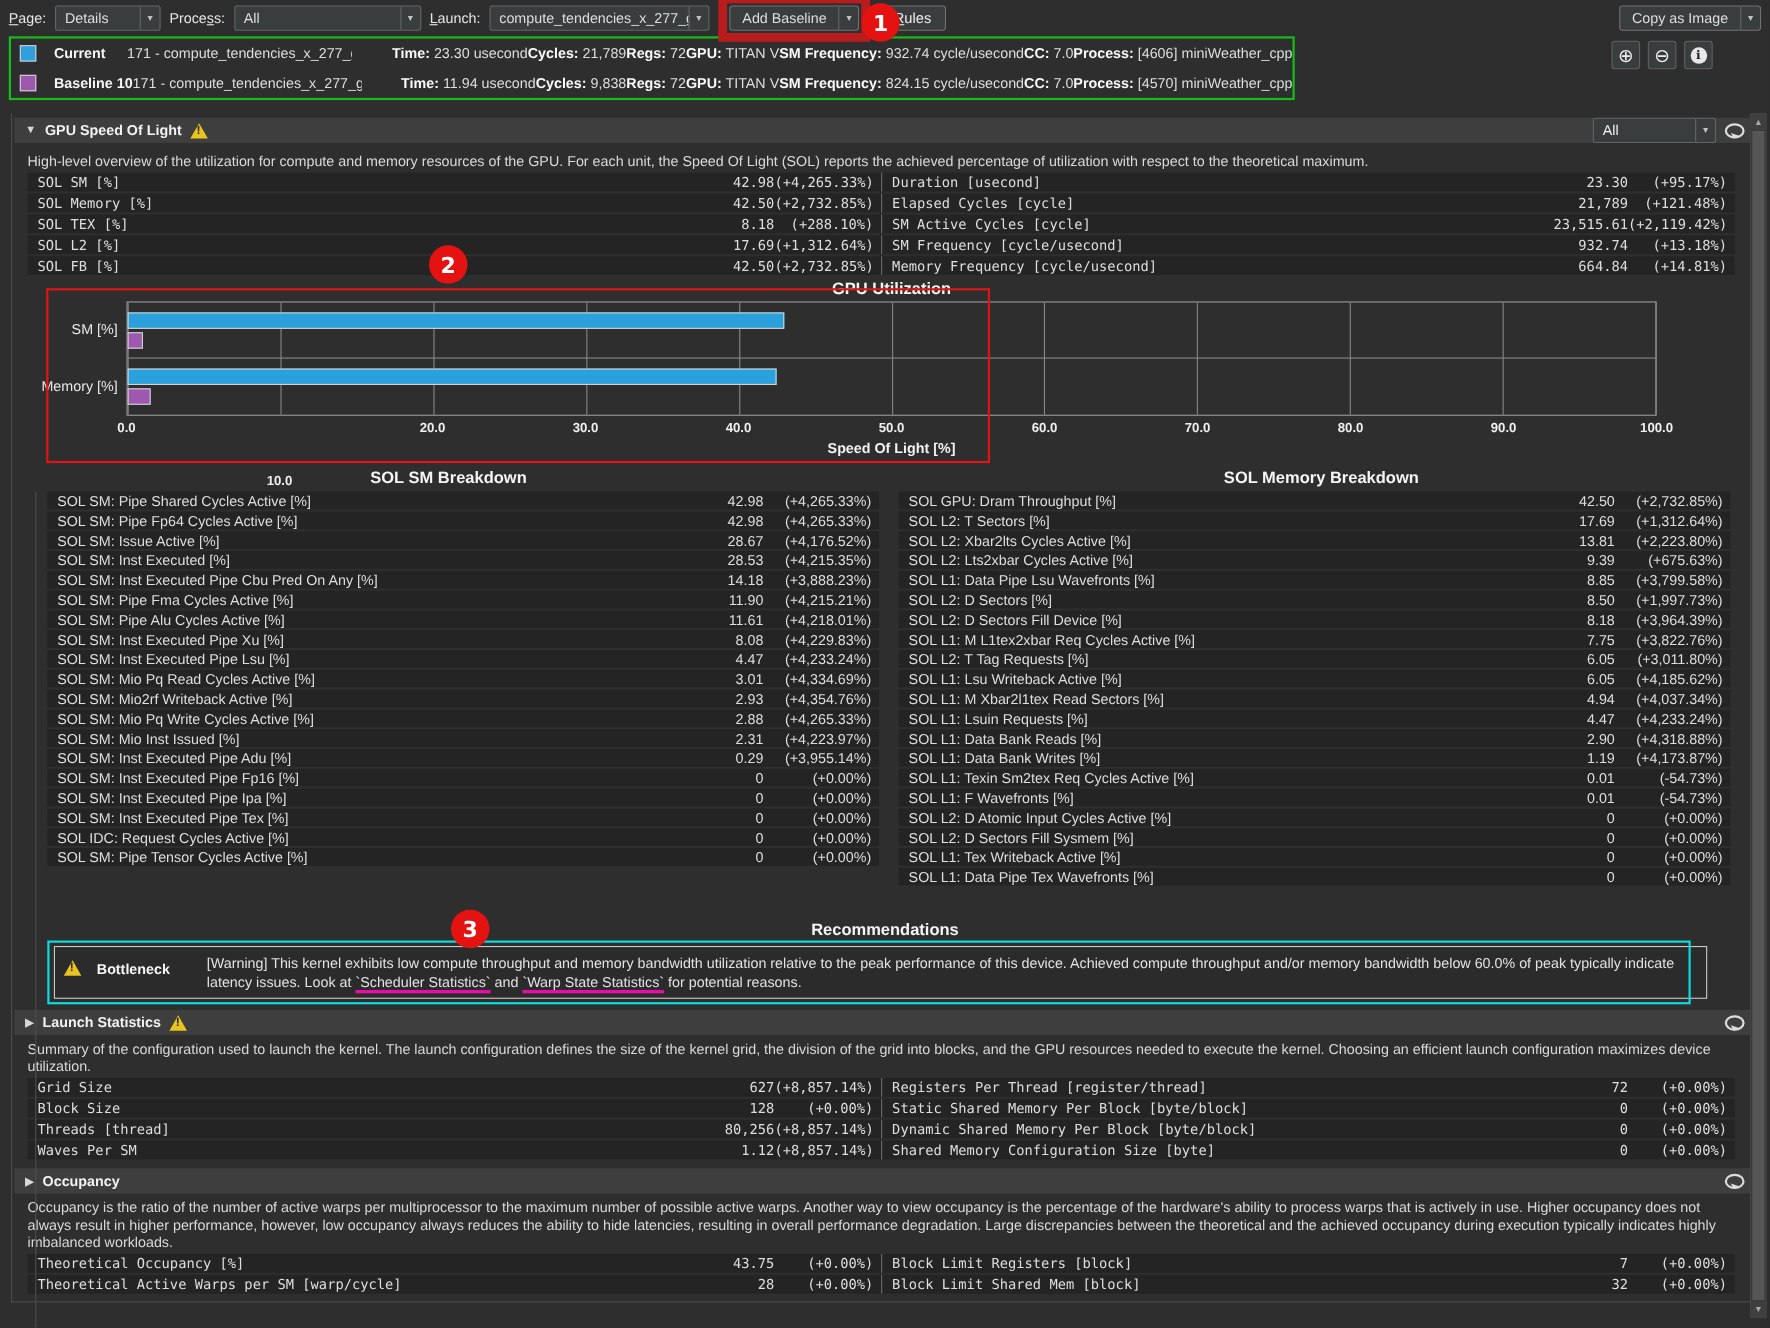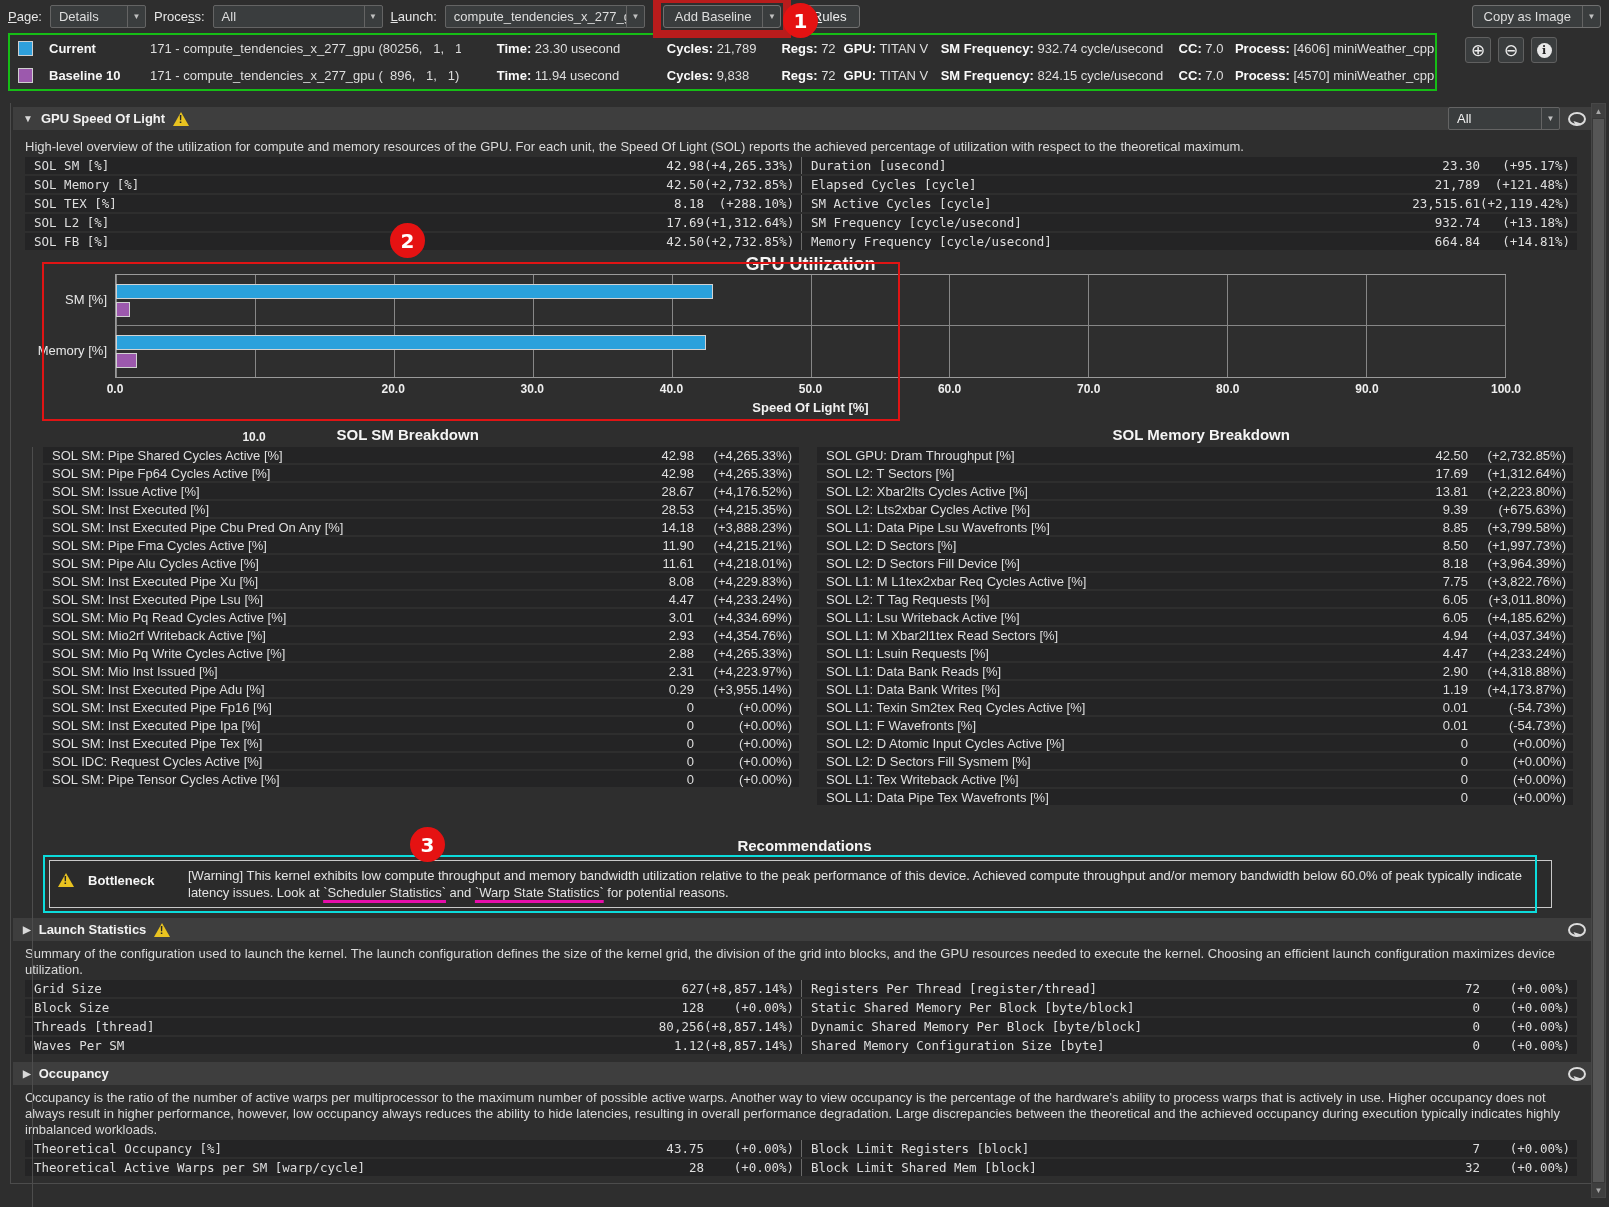--- a/index.html
+++ b/index.html
@@ -15,21 +15,21 @@
   .mn { text-decoration:underline; }
   .dd { display:flex; align-items:center; background:#3a3d3e; border:1px solid #646464; border-radius:2px; height:23px; cursor:default; }
   .dd-text { padding:0 8px; white-space:nowrap; overflow:hidden; flex:1; }
   .dd-arrow { width:18px; align-self:stretch; display:flex; align-items:center; justify-content:center; border-left:1px solid #646464; color:#c0c0c0; font-size:8px; }
   .btn { display:flex; align-items:center; height:23px; background:#3a3d3e; border:1px solid #707070; border-radius:3px; padding:0 12px; color:#ececec; white-space:nowrap; }
   .split { display:flex; align-items:stretch; height:23px; background:#3a3d3e; border:1px solid #707070; border-radius:3px; }
   .split .lblseg { padding:0 11px; display:flex; align-items:center; white-space:nowrap; }
   .red-wrap { border:8px solid #b91c1c; padding:2px; display:flex; }
   .tb-right { margin-left:auto; display:flex; align-items:center; }
   
-  .baseline-panel { margin:1px 0 0 8px; width:1429px; border:2px solid #16bd16; background:#2e2e2e; }
+  .baseline-panel { margin:1px 0 0 8px; width:1169px; border:2px solid #16bd16; background:#2e2e2e; }
   .b-row { height:27px; display:flex; align-items:center; white-space:pre; }
   .swatch { width:15px; height:15px; border:1px solid #cfcfcf; margin-left:8px; flex:none; }
   .b-name { width:120px; padding-left:16px; font-weight:bold; color:#f6f6f6; }
   .b-kernel { width:320px; overflow:hidden; }
   .bg-t { width:175px;margin-left:36px; } .bg-c { width:118px; } .bg-r { width:64px; } .bg-g { width:100px; }
   .bg-f { width:245px; } .bg-cc { width:58px; } .bg-p { width:206px; }
   .b-row b { color:#fafafa; }
   .bl-tools { position:absolute; right:52px; top:37px; display:flex; gap:7px; }
   .cbtn { width:26px; height:26px; background:#3a3d3e; border:1px solid #606060; border-radius:3px; display:flex; align-items:center; justify-content:center; font-size:17px; color:#ececec; }
   .info-circle { width:15px; height:15px; border-radius:50%; background:#e8e8e8; color:#222; font-weight:bold; font-size:11px; display:flex; align-items:center; justify-content:center; font-family:"DejaVu Serif", serif; }
@@ -55,21 +55,21 @@
   
   .bd-titles { display:flex; margin-top:6px; }
   .bd-titles div { flex:1; text-align:center; font-weight:bold; font-size:15px; color:#f5f5f5; }
   .bd-wrap { display:flex; gap:18px; margin:4px 25px 0 32px; align-items:flex-start; }
   .bd-col { flex:1; min-width:0; }
   .bd-col .row { height:16px; }
   .bd-col .row .val { width:55px; }
   .bd-col .row .delta { width:105px; }
   
   .chart { position:relative; height:166px; margin:2px 20px 0 4px; }
-  .c-title { position:absolute; top:0; left:100px; right:72px; text-align:center; font-weight:bold; font-size:18px; color:#f5f5f5; }
+  .c-title { position:absolute; top:0; left:100px; right:72px; text-align:center; font-weight:bold; font-size:15px; color:#f5f5f5; }
   .plot { position:absolute; left:100px; right:72px; top:20px; height:104px; border:1px solid #9a9a9a; }
   .gridv { position:absolute; top:0; bottom:0; width:1px; background:#878787; }
   .band { position:relative; height:51px; }
   .band.first { border-bottom:1px solid #878787; }
   .bar { position:absolute; left:0; height:15px; border:1px solid #d2d2d2; }
   .cat { position:absolute; left:0; width:92px; text-align:right; color:#e8e8e8; }
   .xtick { position:absolute; top:128px; transform:translateX(-50%); font-weight:bold; font-size:12px; color:#efefef; }
   .xlabel { position:absolute; top:146px; left:100px; right:72px; text-align:center; font-weight:bold; color:#f2f2f2; }
   
   .rec-title { text-align:center; font-weight:bold; font-size:15px; color:#f5f5f5; margin-top:30px; }

